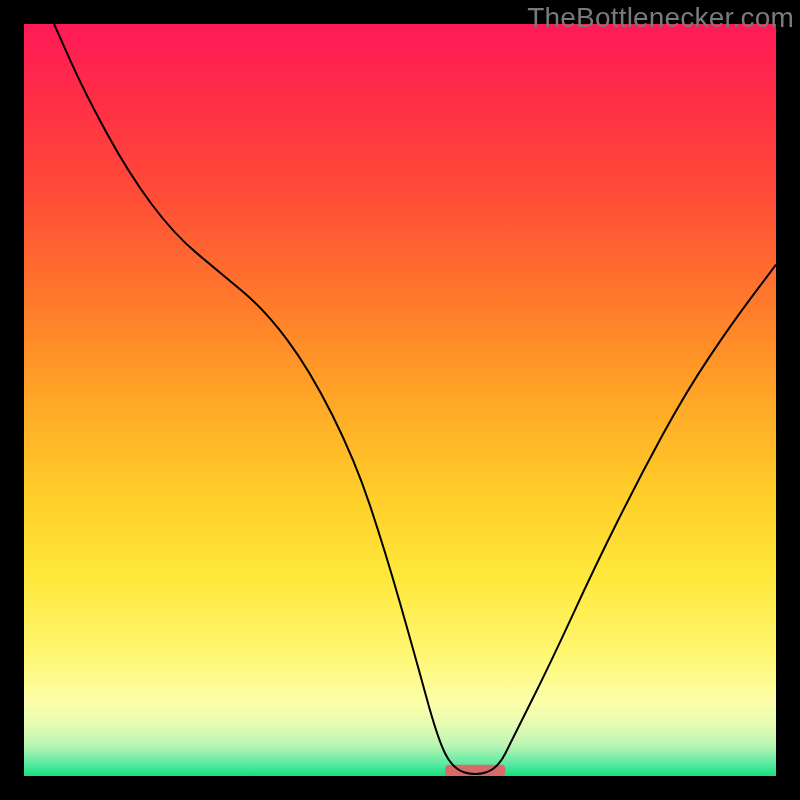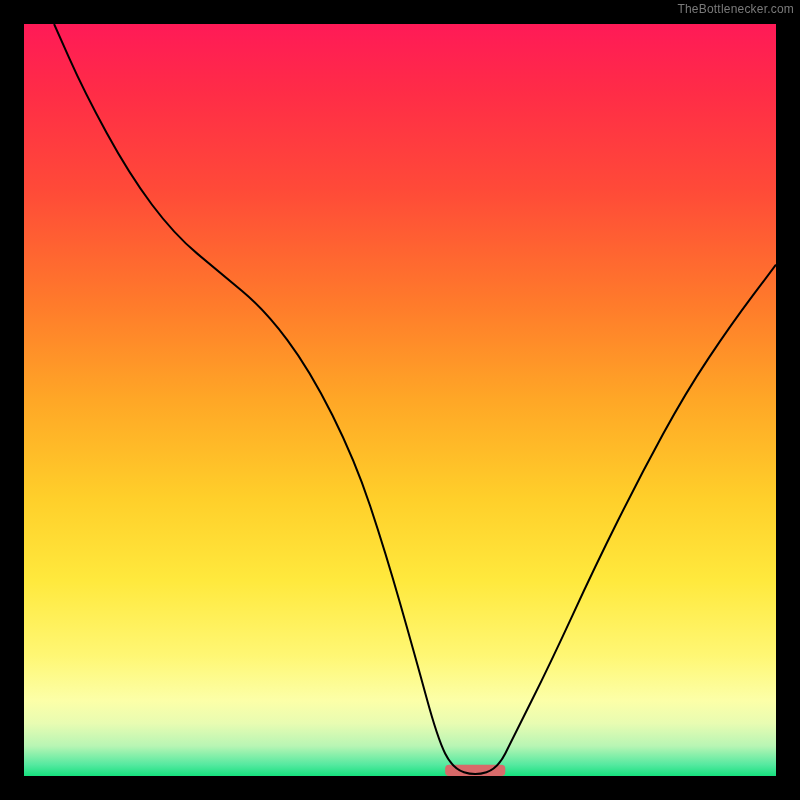--- a/index.html
+++ b/index.html
@@ -47,21 +47,21 @@
     left: 0;
     top: 0;
     width: 752px;
     height: 752px;
   }
   .watermark {
     position: absolute;
     top: 2px;
     right: 6px;
     color: #7a7a7a;
-    font-size: 12px;
+    font-size: 28px;
     letter-spacing: 0.2px;
     font-weight: 500;
   }
 </style>
 </head>
 <body>
 
 <div class="frame">
   <div class="plot-bg"></div>
   <svg class="overlay-svg" viewBox="0 0 752 752" preserveAspectRatio="none">

